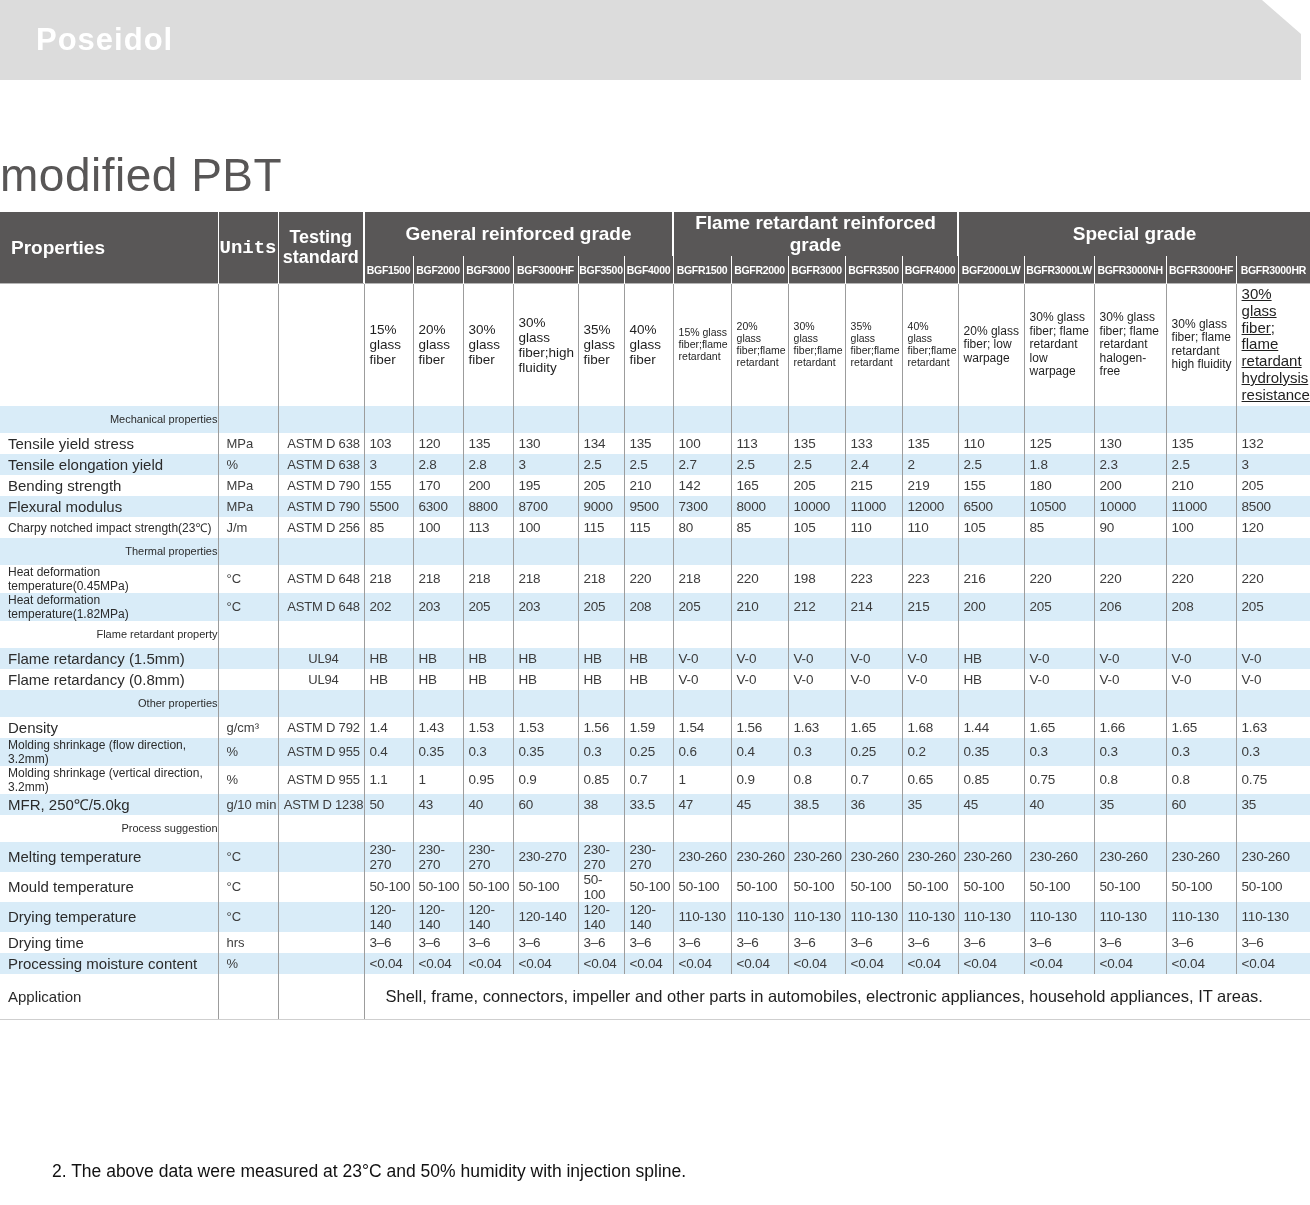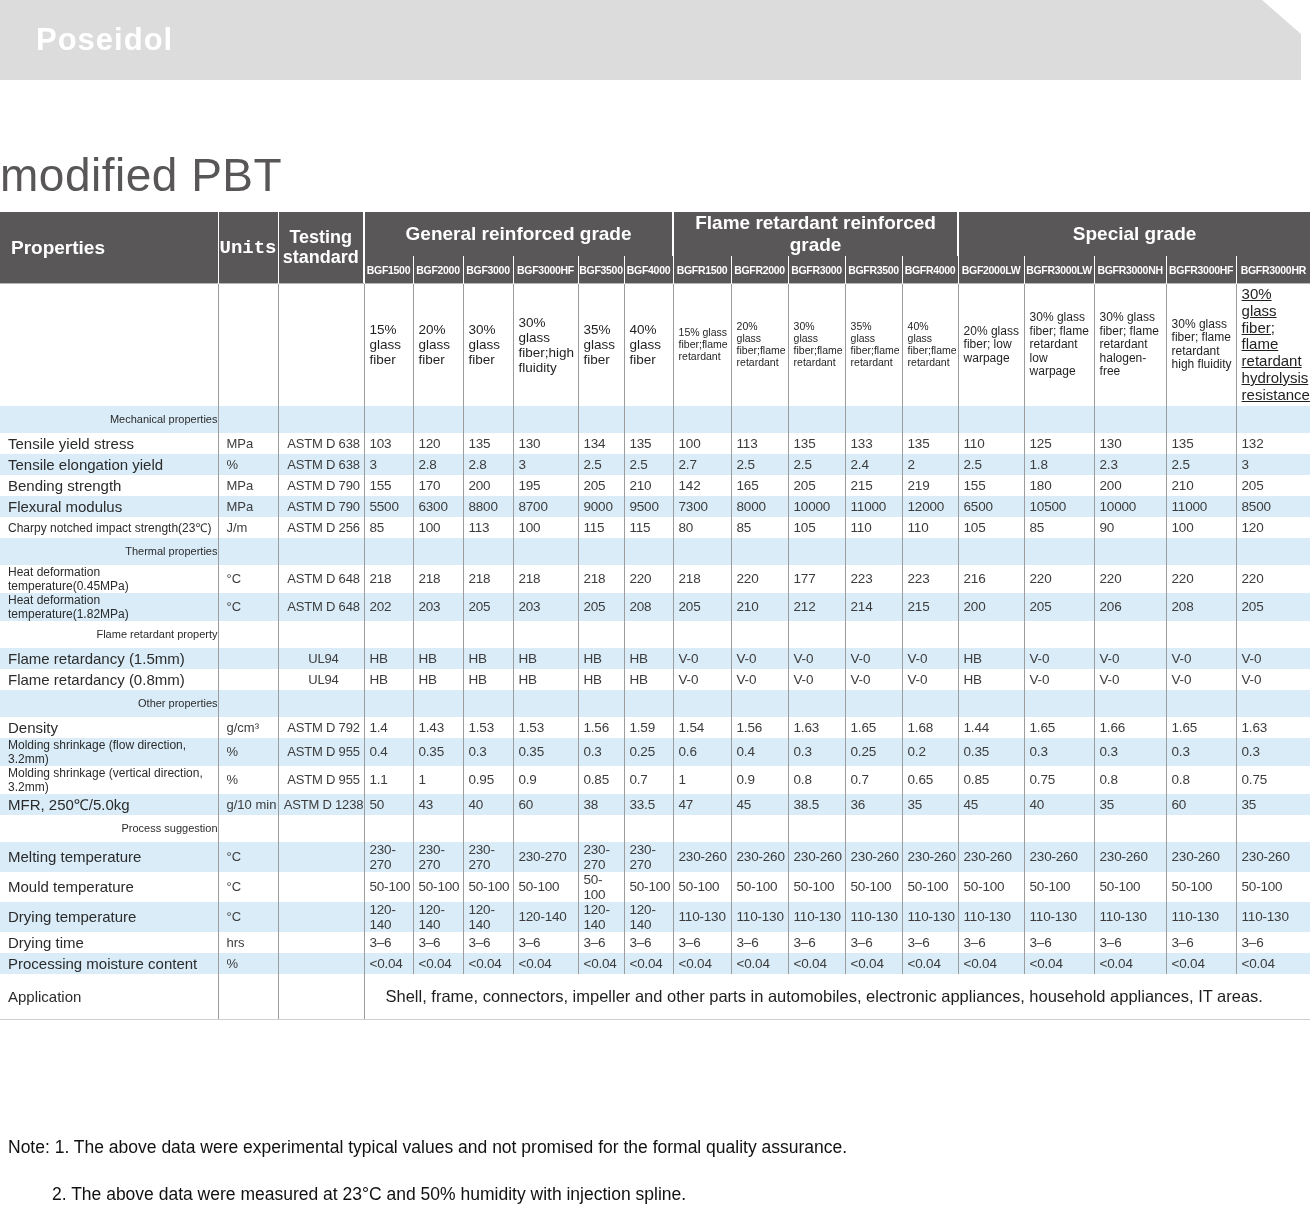--- a/index.html
+++ b/index.html
@@ -296,21 +296,21 @@
         <td class="unit-cell">°C</td>
         <td class="std-cell">ASTM D 648</td>
         <td class="val-cell">218</td>
         <td class="val-cell">218</td>
         <td class="val-cell">218</td>
         <td class="val-cell">218</td>
         <td class="val-cell">218</td>
         <td class="val-cell">220</td>
         <td class="val-cell">218</td>
         <td class="val-cell">220</td>
-        <td class="val-cell">177</td>
+        <td class="val-cell">198</td>
         <td class="val-cell">223</td>
         <td class="val-cell">223</td>
         <td class="val-cell">216</td>
         <td class="val-cell">220</td>
         <td class="val-cell">220</td>
         <td class="val-cell">220</td>
         <td class="val-cell">220</td>
       </tr>
       <tr class="data-row zebra-blue">
         <td class="prop-label small">Heat deformation temperature(1.82MPa)</td>
@@ -630,15 +630,14 @@
       <tr class="application-row zebra-white">
         <td class="prop-label">Application</td>
         <td class="unit-cell"></td>
         <td class="std-cell"></td>
         <td class="app-cell" colspan="16">Shell, frame, connectors, impeller and other parts in automobiles, electronic appliances, household appliances, IT areas.</td>
       </tr>
     </tbody>
 </table>
 
 <div class="notes">
-  <div class="note-line1">Note: 1. The above data were experimental typical values and not promised for the formal quality assurance.</div>
   <div class="note-line2">2. The above data were measured at 23°C and 50% humidity with injection spline.</div>
 </div>
 
 </body></html>

